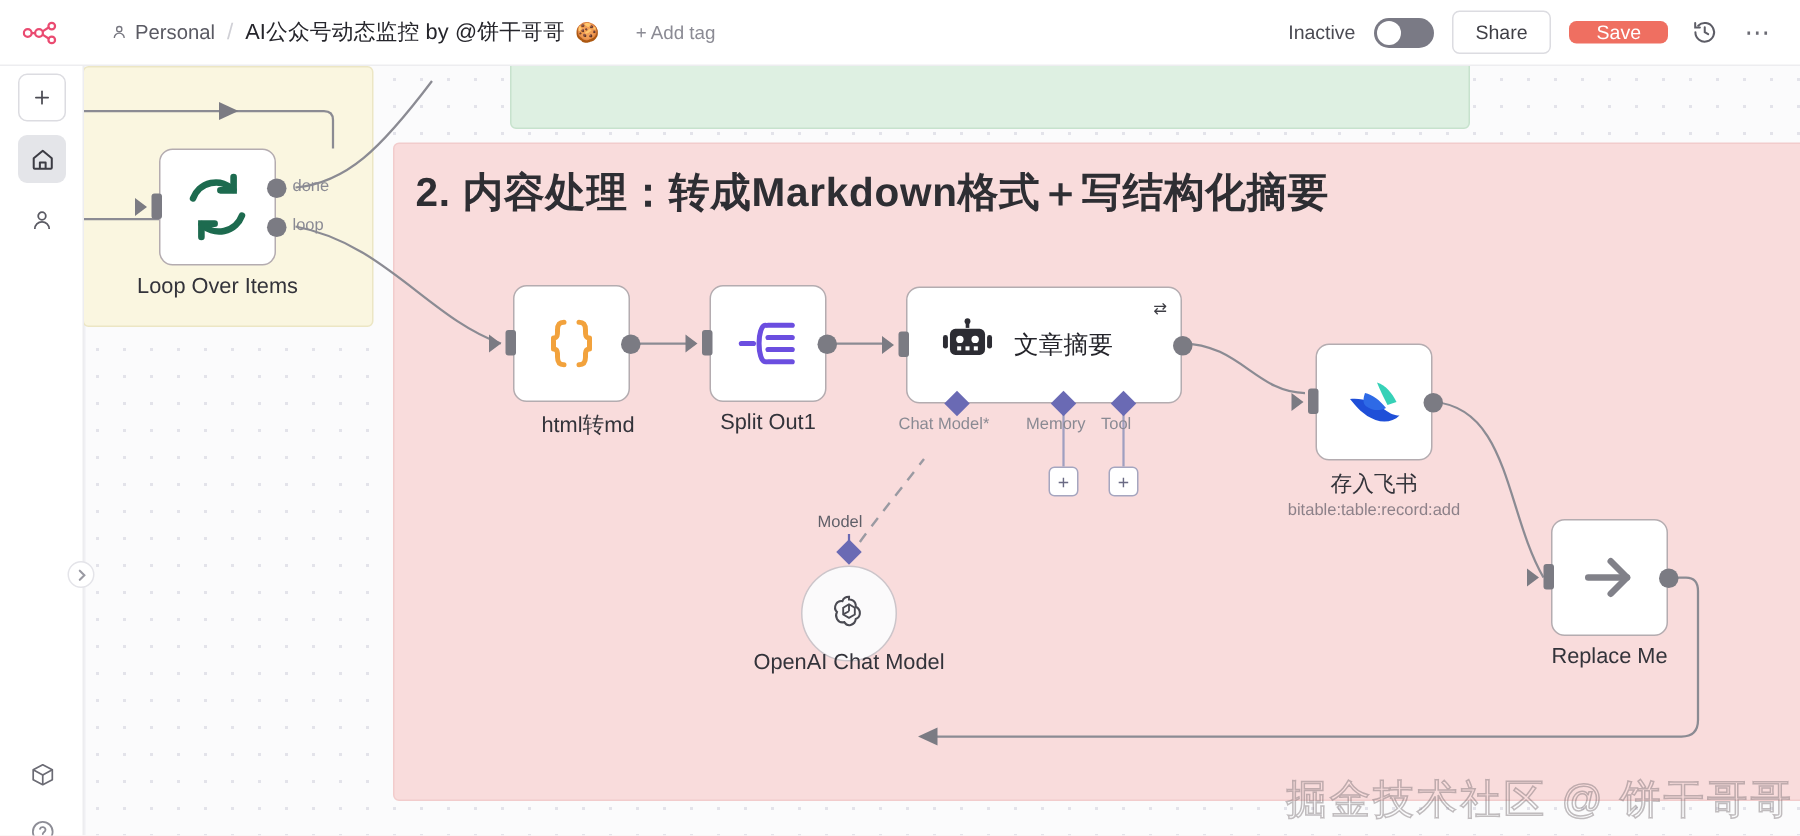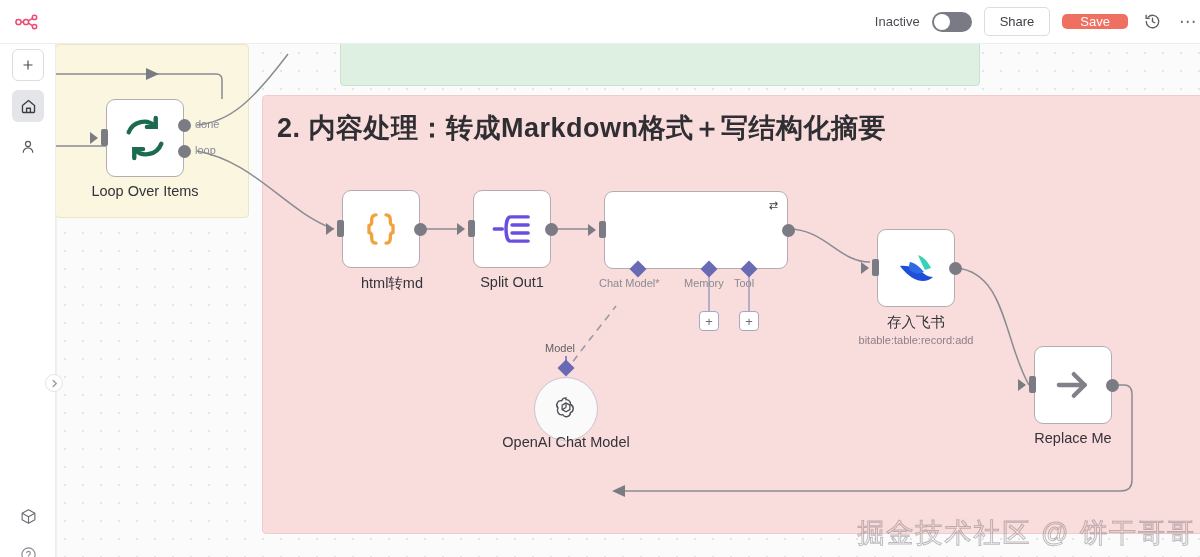--- a/index.html
+++ b/index.html
@@ -32,21 +32,21 @@
   .bc-personal { display: flex; align-items: center; gap: 5px; color: #5a5a63; font-size: 13.5px; }
   .bc-sep { color: #d0d0d6; font-size: 15px; padding: 0 1px; }
   .bc-title { color: #25252b; font-size: 14.5px; letter-spacing: .1px; }
   .bc-emoji { font-size: 13px; }
   .add-tag {
     margin-left: 17px; color: #8b8b94; font-size: 12.5px;
     cursor: pointer; white-space: nowrap;
   }
   .topbar-right {
     margin-left: auto; display: flex; align-items: center; gap: 12px;
-    padding-right: 0;
+    padding-right: 16px;
   }
   .inactive-label { font-size: 13px; color: #4b4b53; }
   .toggle {
     width: 40px; height: 20px; border-radius: 10px;
     background: #7a7a85; position: relative; cursor: pointer;
   }
   .toggle .knob {
     position: absolute; left: 2px; top: 2px;
     width: 16px; height: 16px; border-radius: 50%;
     background: #fff;
@@ -316,20 +316,35 @@
         <line x1="13" y1="14.5" x2="23" y2="14.5"></line>
         <line x1="13" y1="19.5" x2="23" y2="19.5"></line>
       </svg>
     </div>
     <div class="port-arrow" style="left:401px; top:179px;"></div>
     <div class="port-in" style="left:412px; top:176px;"></div>
     <div class="port-dot" style="left:489px; top:179px;"></div>
     <div class="node-label" style="left:396px; top:230px; width:120px;">Split Out1</div>
 
     <div class="agent-node" style="left:548px; top:147px; width:184px; height:78px;">
+      <div class="agent-inner">
+        <svg width="36" height="36" viewBox="0 0 24 24" fill="#2c2c33">
+          <rect x="11.2" y="1.2" width="1.6" height="3.2"></rect>
+          <circle cx="12" cy="1.4" r="1.3"></circle>
+          <rect x="4.2" y="4.8" width="15.6" height="11.6" rx="2.4"></rect>
+          <rect x="1.1" y="7.6" width="2.2" height="6" rx="1.1"></rect>
+          <rect x="20.7" y="7.6" width="2.2" height="6" rx="1.1"></rect>
+          <circle cx="8.6" cy="9.5" r="1.65" fill="#fff"></circle>
+          <circle cx="15.4" cy="9.5" r="1.65" fill="#fff"></circle>
+          <rect x="7.4" y="12.6" width="1.8" height="1.8" fill="#fff"></rect>
+          <rect x="11.1" y="12.6" width="1.8" height="1.8" fill="#fff"></rect>
+          <rect x="14.8" y="12.6" width="1.8" height="1.8" fill="#fff"></rect>
+        </svg>
+        <span class="agent-title">文章摘要</span>
+      </div>
       <span class="agent-retry">⇄</span>
     </div>
     <div class="port-arrow" style="left:532px; top:180px;"></div>
     <div class="port-in" style="left:543px; top:177px;"></div>
     <div class="port-dot" style="left:726px; top:180px;"></div>
 
     <div class="diamond" style="left:576px; top:219px;"></div>
     <div class="diamond" style="left:647px; top:219px;"></div>
     <div class="diamond" style="left:687px; top:219px;"></div>
     <div class="port-label" style="left:543px; top:233px;">Chat Model*</div>
@@ -385,20 +400,33 @@
         <circle cx="3.5" cy="8" r="2.6"></circle>
         <circle cx="11" cy="8" r="2.6"></circle>
         <circle cx="19.5" cy="3.4" r="2.2"></circle>
         <circle cx="19.5" cy="12.6" r="2.2"></circle>
         <line x1="6.1" y1="8" x2="8.4" y2="8"></line>
         <line x1="13.4" y1="6.9" x2="17.4" y2="4.3"></line>
         <line x1="13.4" y1="9.1" x2="17.4" y2="11.7"></line>
       </svg>
     </div>
 
+    <div class="breadcrumb">
+      <span class="bc-personal">
+        <svg width="11" height="11" viewBox="0 0 24 24" fill="none" stroke="#777780" stroke-width="2">
+          <circle cx="12" cy="7.5" r="3.8"></circle>
+          <path d="M4.8 20.5a7.2 7.2 0 0 1 14.4 0"></path>
+        </svg>
+        <span>Personal</span>
+      </span>
+      <span class="bc-sep">/</span>
+      <span class="bc-title">AI公众号动态监控 by @饼干哥哥</span>
+      <span class="bc-emoji">🍪</span>
+      <span class="add-tag">+ Add tag</span>
+    </div>
 
     <div class="topbar-right">
       <span class="inactive-label">Inactive</span>
       <div class="toggle">
         <div class="knob"></div>
       </div>
       <button class="btn-share">Share</button>
       <button class="btn-save">Save</button>
       <div class="icon-btn">
         <svg width="17" height="17" viewBox="0 0 24 24" fill="none" stroke="#5d5d66" stroke-width="1.9" stroke-linecap="round">

